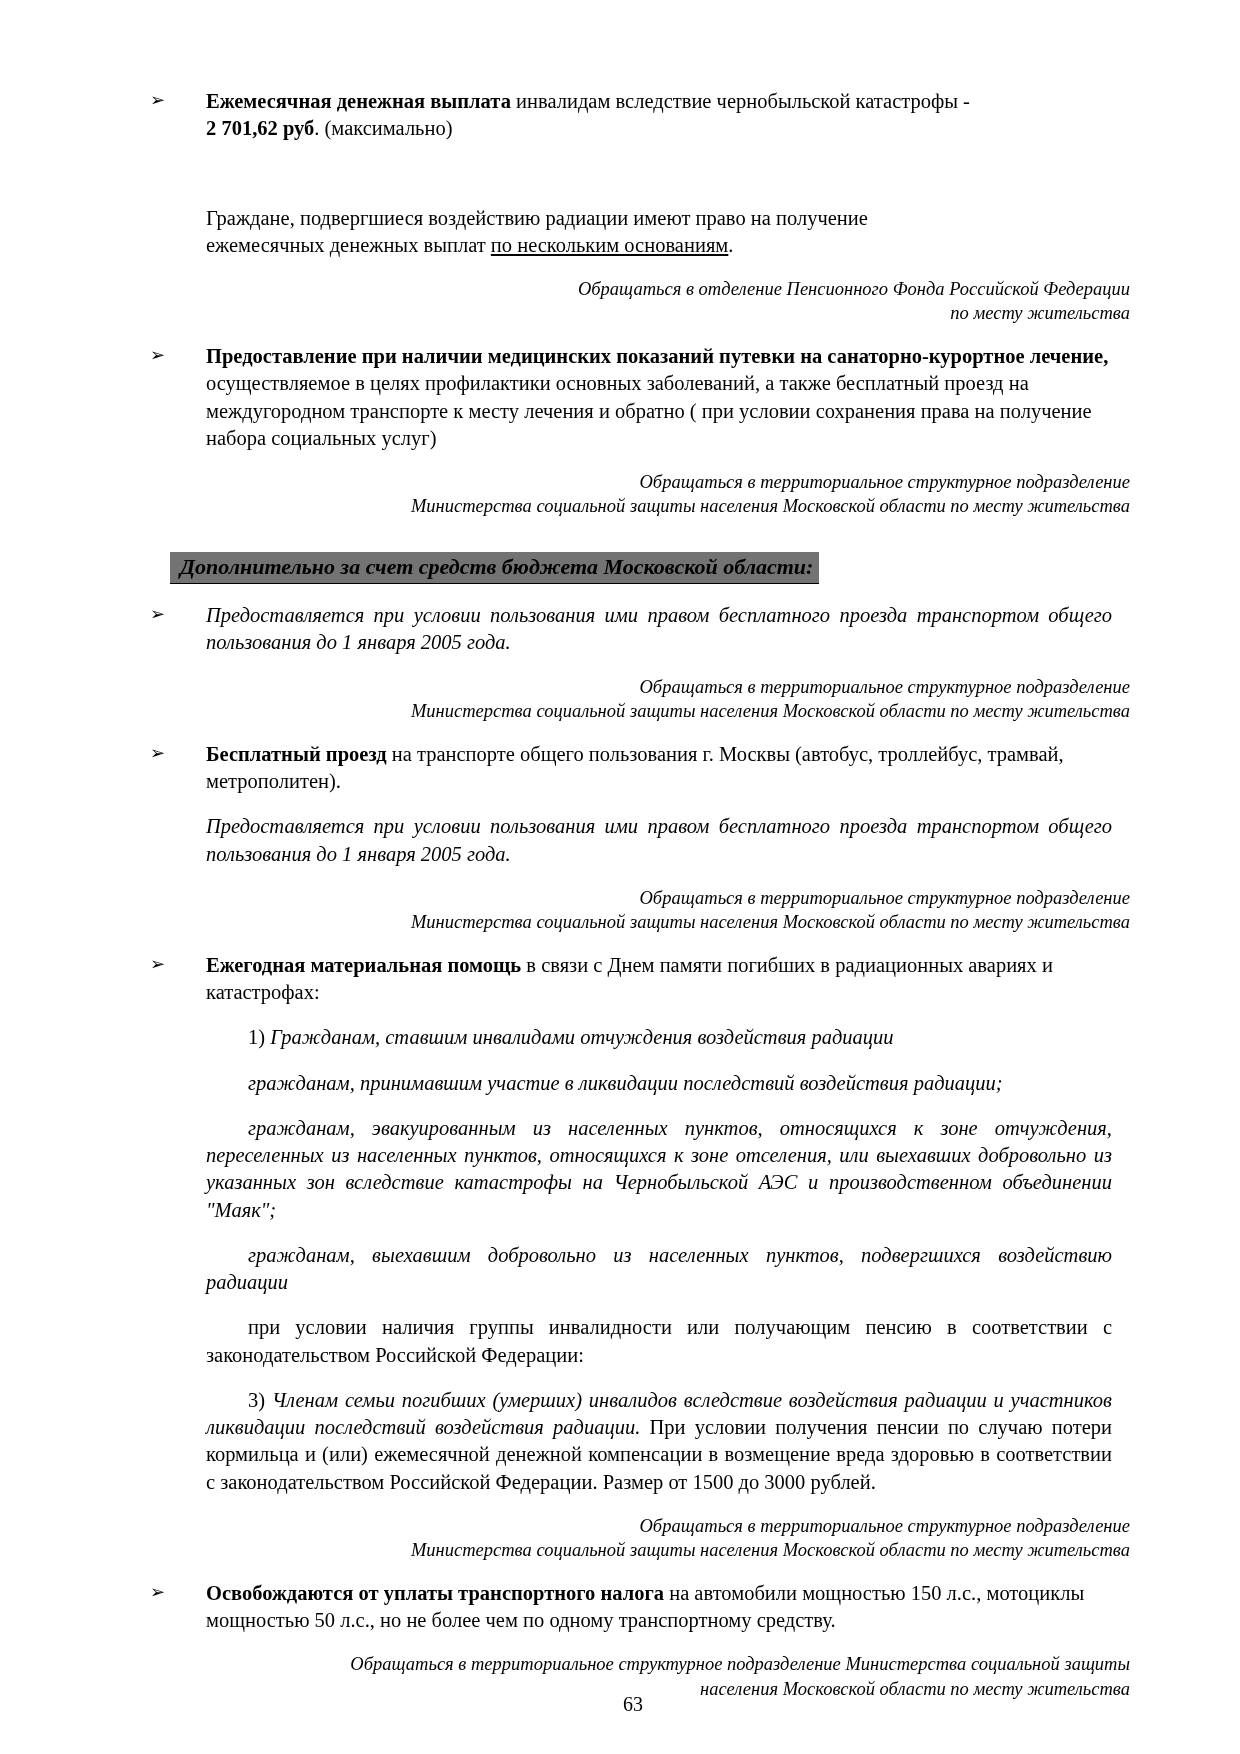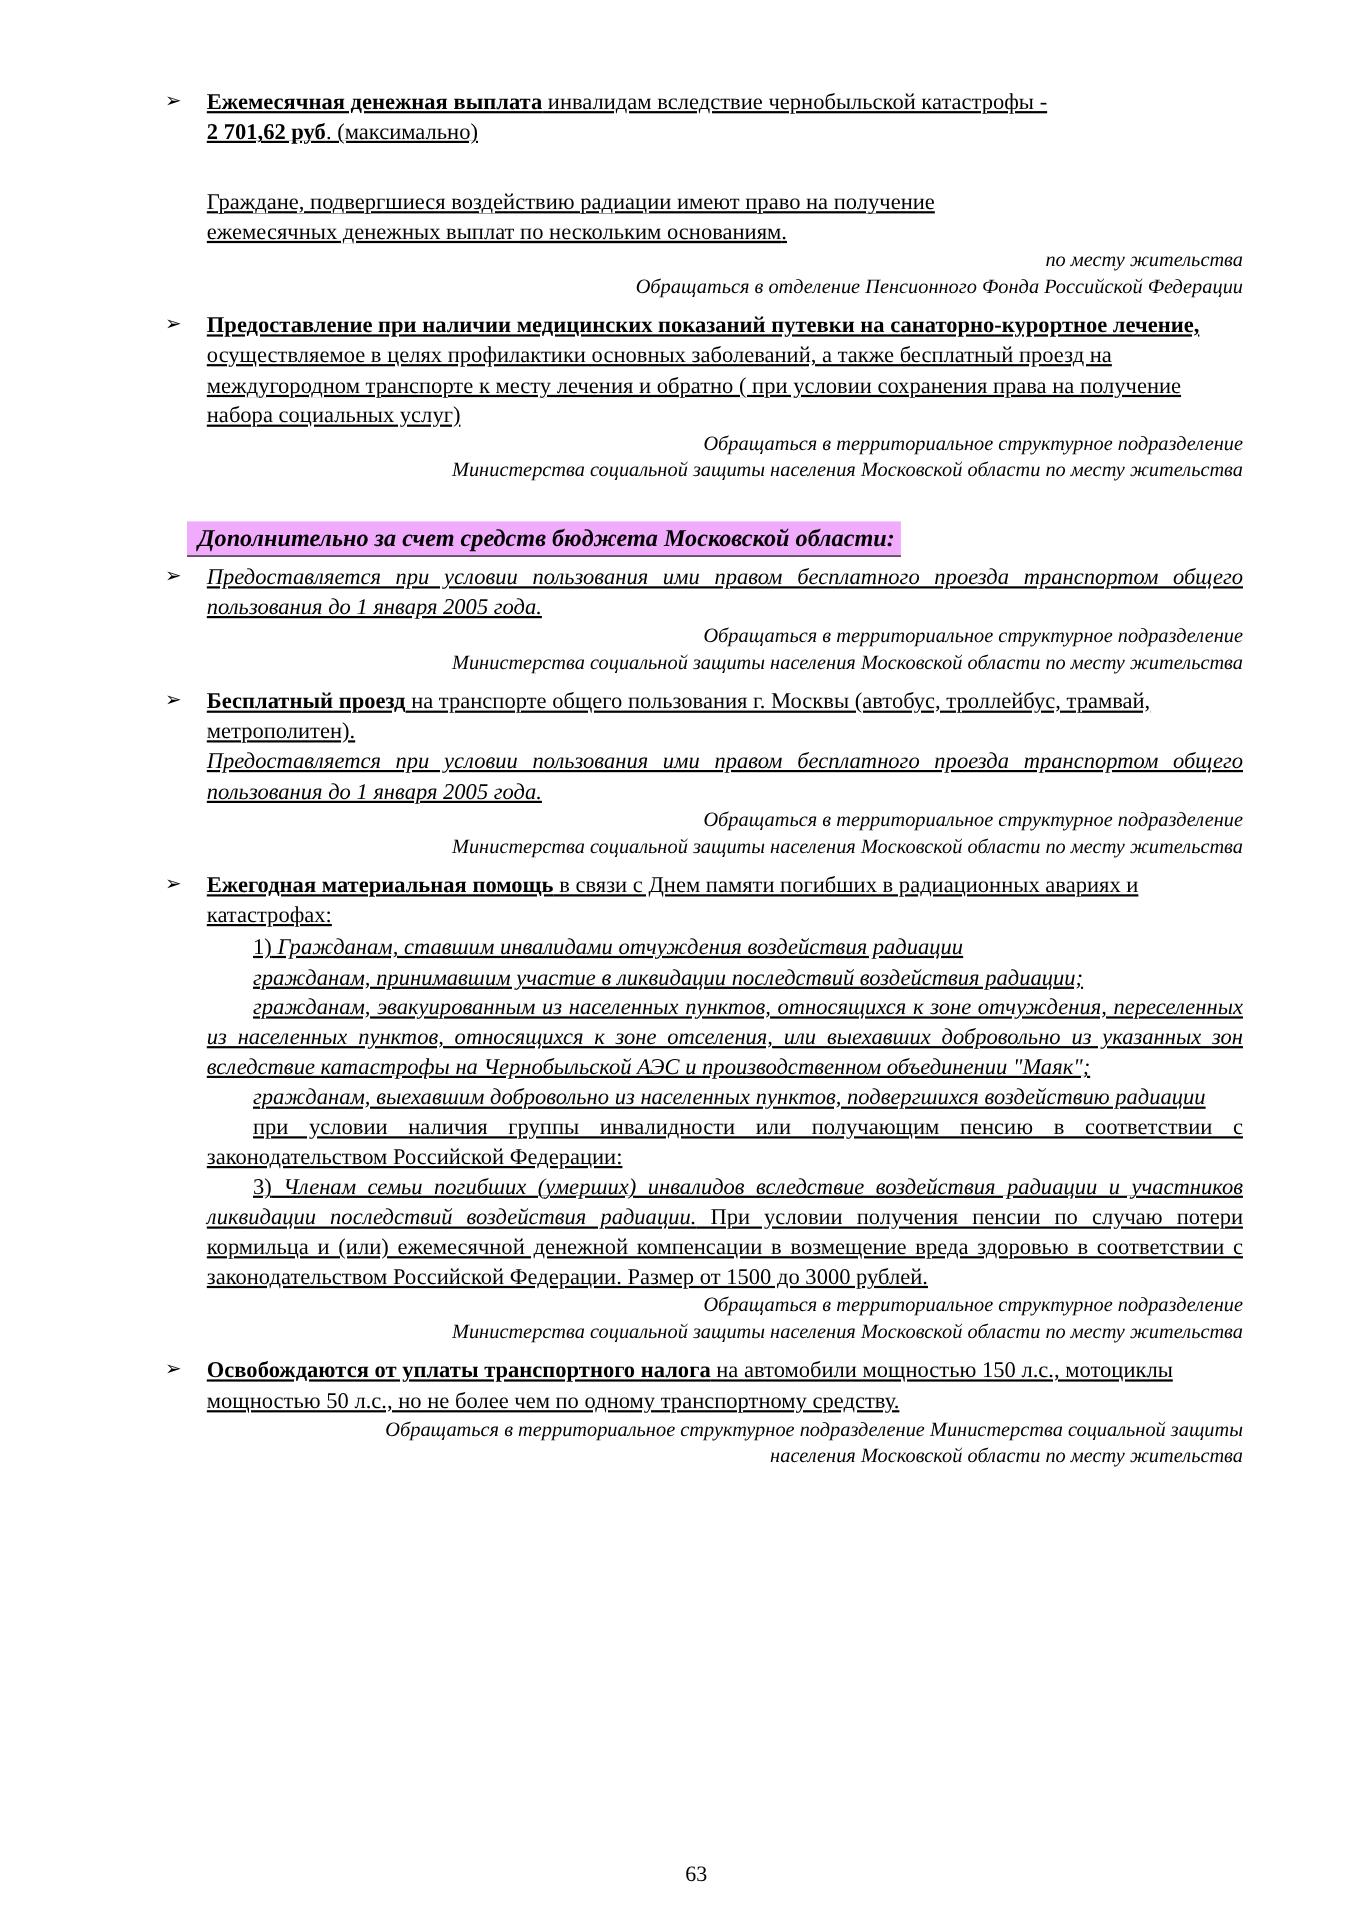--- a/index.html
+++ b/index.html
@@ -29,42 +29,41 @@
   .bullet-item .marker {
     position: absolute;
     left: 10px;
     top: 1px;
     font-size: 18px;
     font-weight: bold;
     color: #000;
     font-family: "DejaVu Sans", sans-serif;
   }
   p {
-    margin: 0;
+    margin: 18px;
     font-size: 20.5px;
     line-height: 1.33;
     text-align: left;
-    text-decoration: underline;
   }
   .b { font-weight: bold; }
   .ital {
     font-style: italic;
     font-family: "Liberation Serif", serif;
   }
   .sig {
     font-style: italic;
     font-size: 18.5px;
     line-height: 1.3;
     text-align: right;
     font-family: "Liberation Serif", serif;
   }
   .u { text-decoration: underline; }
   .gap-md { height: 26px; }
   .highlight-bar {
-    background: #f0abfc;
+    background: #737373;
     display: inline-block;
     padding: 2px 6px 3px 10px;
     font-weight: bold;
     font-style: italic;
     font-size: 22px;
     border-bottom: 1px solid #000;
   }
   .highlight-wrap {
     margin-left: 30px;
     margin-top: 34px;
@@ -109,22 +108,22 @@
   </div>
 
   <div class="gap-md"></div>
 
   <div class="bullet-item" style="padding-left:48px;">
     <p class="para-body">
       <span>Граждане, подвергшиеся воздействию радиации имеют право на получение</span><br>
       <span>ежемесячных денежных выплат </span><span class="u">по нескольким основаниям</span><span>.</span>
     </p>
     <div class="sig">
+      <div>Обращаться в  отделение Пенсионного Фонда Российской Федерации</div>
       <div>по месту жительства</div>
-      <div>Обращаться в  отделение Пенсионного Фонда Российской Федерации</div>
     </div>
   </div>
 
   <div class="bullet-item">
     <span class="marker">➢</span>
     <p class="para-body">
       <span class="b">Предоставление при наличии медицинских показаний путевки на санаторно-курортное лечение,</span><span> осуществляемое в целях профилактики основных заболеваний, а также бесплатный проезд на междугородном транспорте к месту лечения и обратно ( при условии сохранения права на получение набора социальных услуг)</span>
     </p>
     <div class="sig">
       <div>Обращаться в территориальное структурное подразделение</div>

